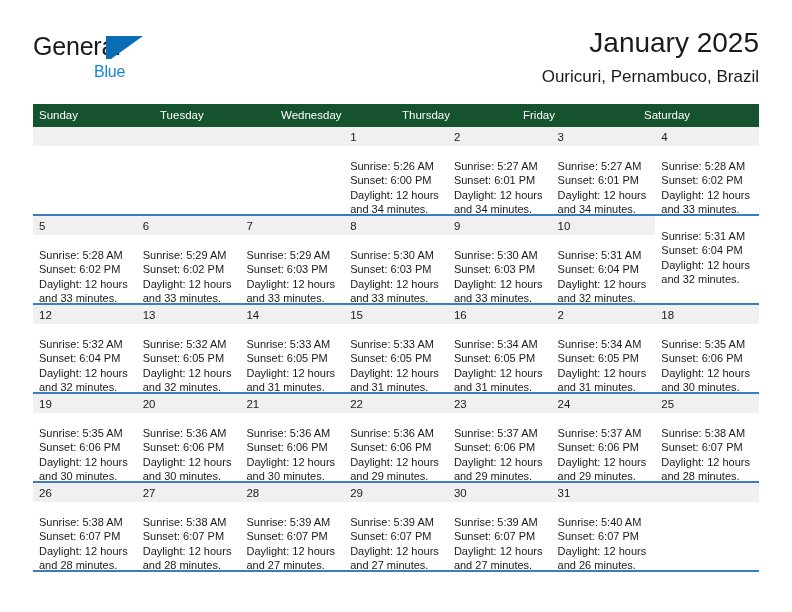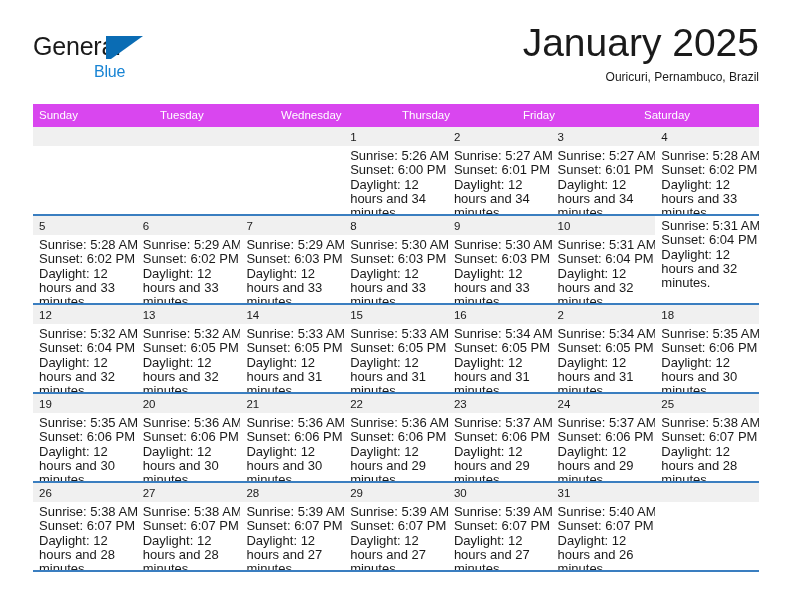--- a/index.html
+++ b/index.html
@@ -78,43 +78,43 @@
     letter-spacing: -0.2px;
     line-height: 28px;
   }
   .title-block {
     position: absolute;
     right: 0;
     top: 0;
     text-align: right;
   }
   .cal-title {
-    font-size: 39px;
+    font-size: 28px;
     color: #1a1a1a;
     line-height: 34px;
     white-space: nowrap;
   }
   .cal-subtitle {
     margin-top: 9px;
-    font-size: 12px;
+    font-size: 17px;
     color: #1a1a1a;
     line-height: 16px;
     white-space: nowrap;
   }
 
   
   .calendar {
     position: absolute;
     left: 33px;
     top: 104px;
     width: 726px;
   }
   .weekday-row {
     display: flex;
-    background: #d946ef;
+    background: #14532d;
   }
   .weekday {
     flex: 1 1 0;
     box-sizing: border-box;
     padding: 4px 6px 5px 6px;
     font-size: 11.5px;
     color: #ffffff;
     line-height: 14px;
     height: 23px;
   }
@@ -140,22 +140,22 @@
     background: #f0f0f0;
     padding: 2px 0 0 6px;
     font-size: 11.5px;
     color: #1a1a1a;
     line-height: 16px;
   }
   .day-cell.empty .day-number {
     background: #f0f0f0;
   }
   .day-info {
-    padding: 3px 6px 0 6px;
-    font-size: 13px;
+    padding: 13px 6px 0 6px;
+    font-size: 11px;
     color: #1a1a1a;
     line-height: 14.3px;
   }
   .day-info div {
     white-space: nowrap;
   }
   .day-info .wrap {
     white-space: normal;
   }
 </style>

